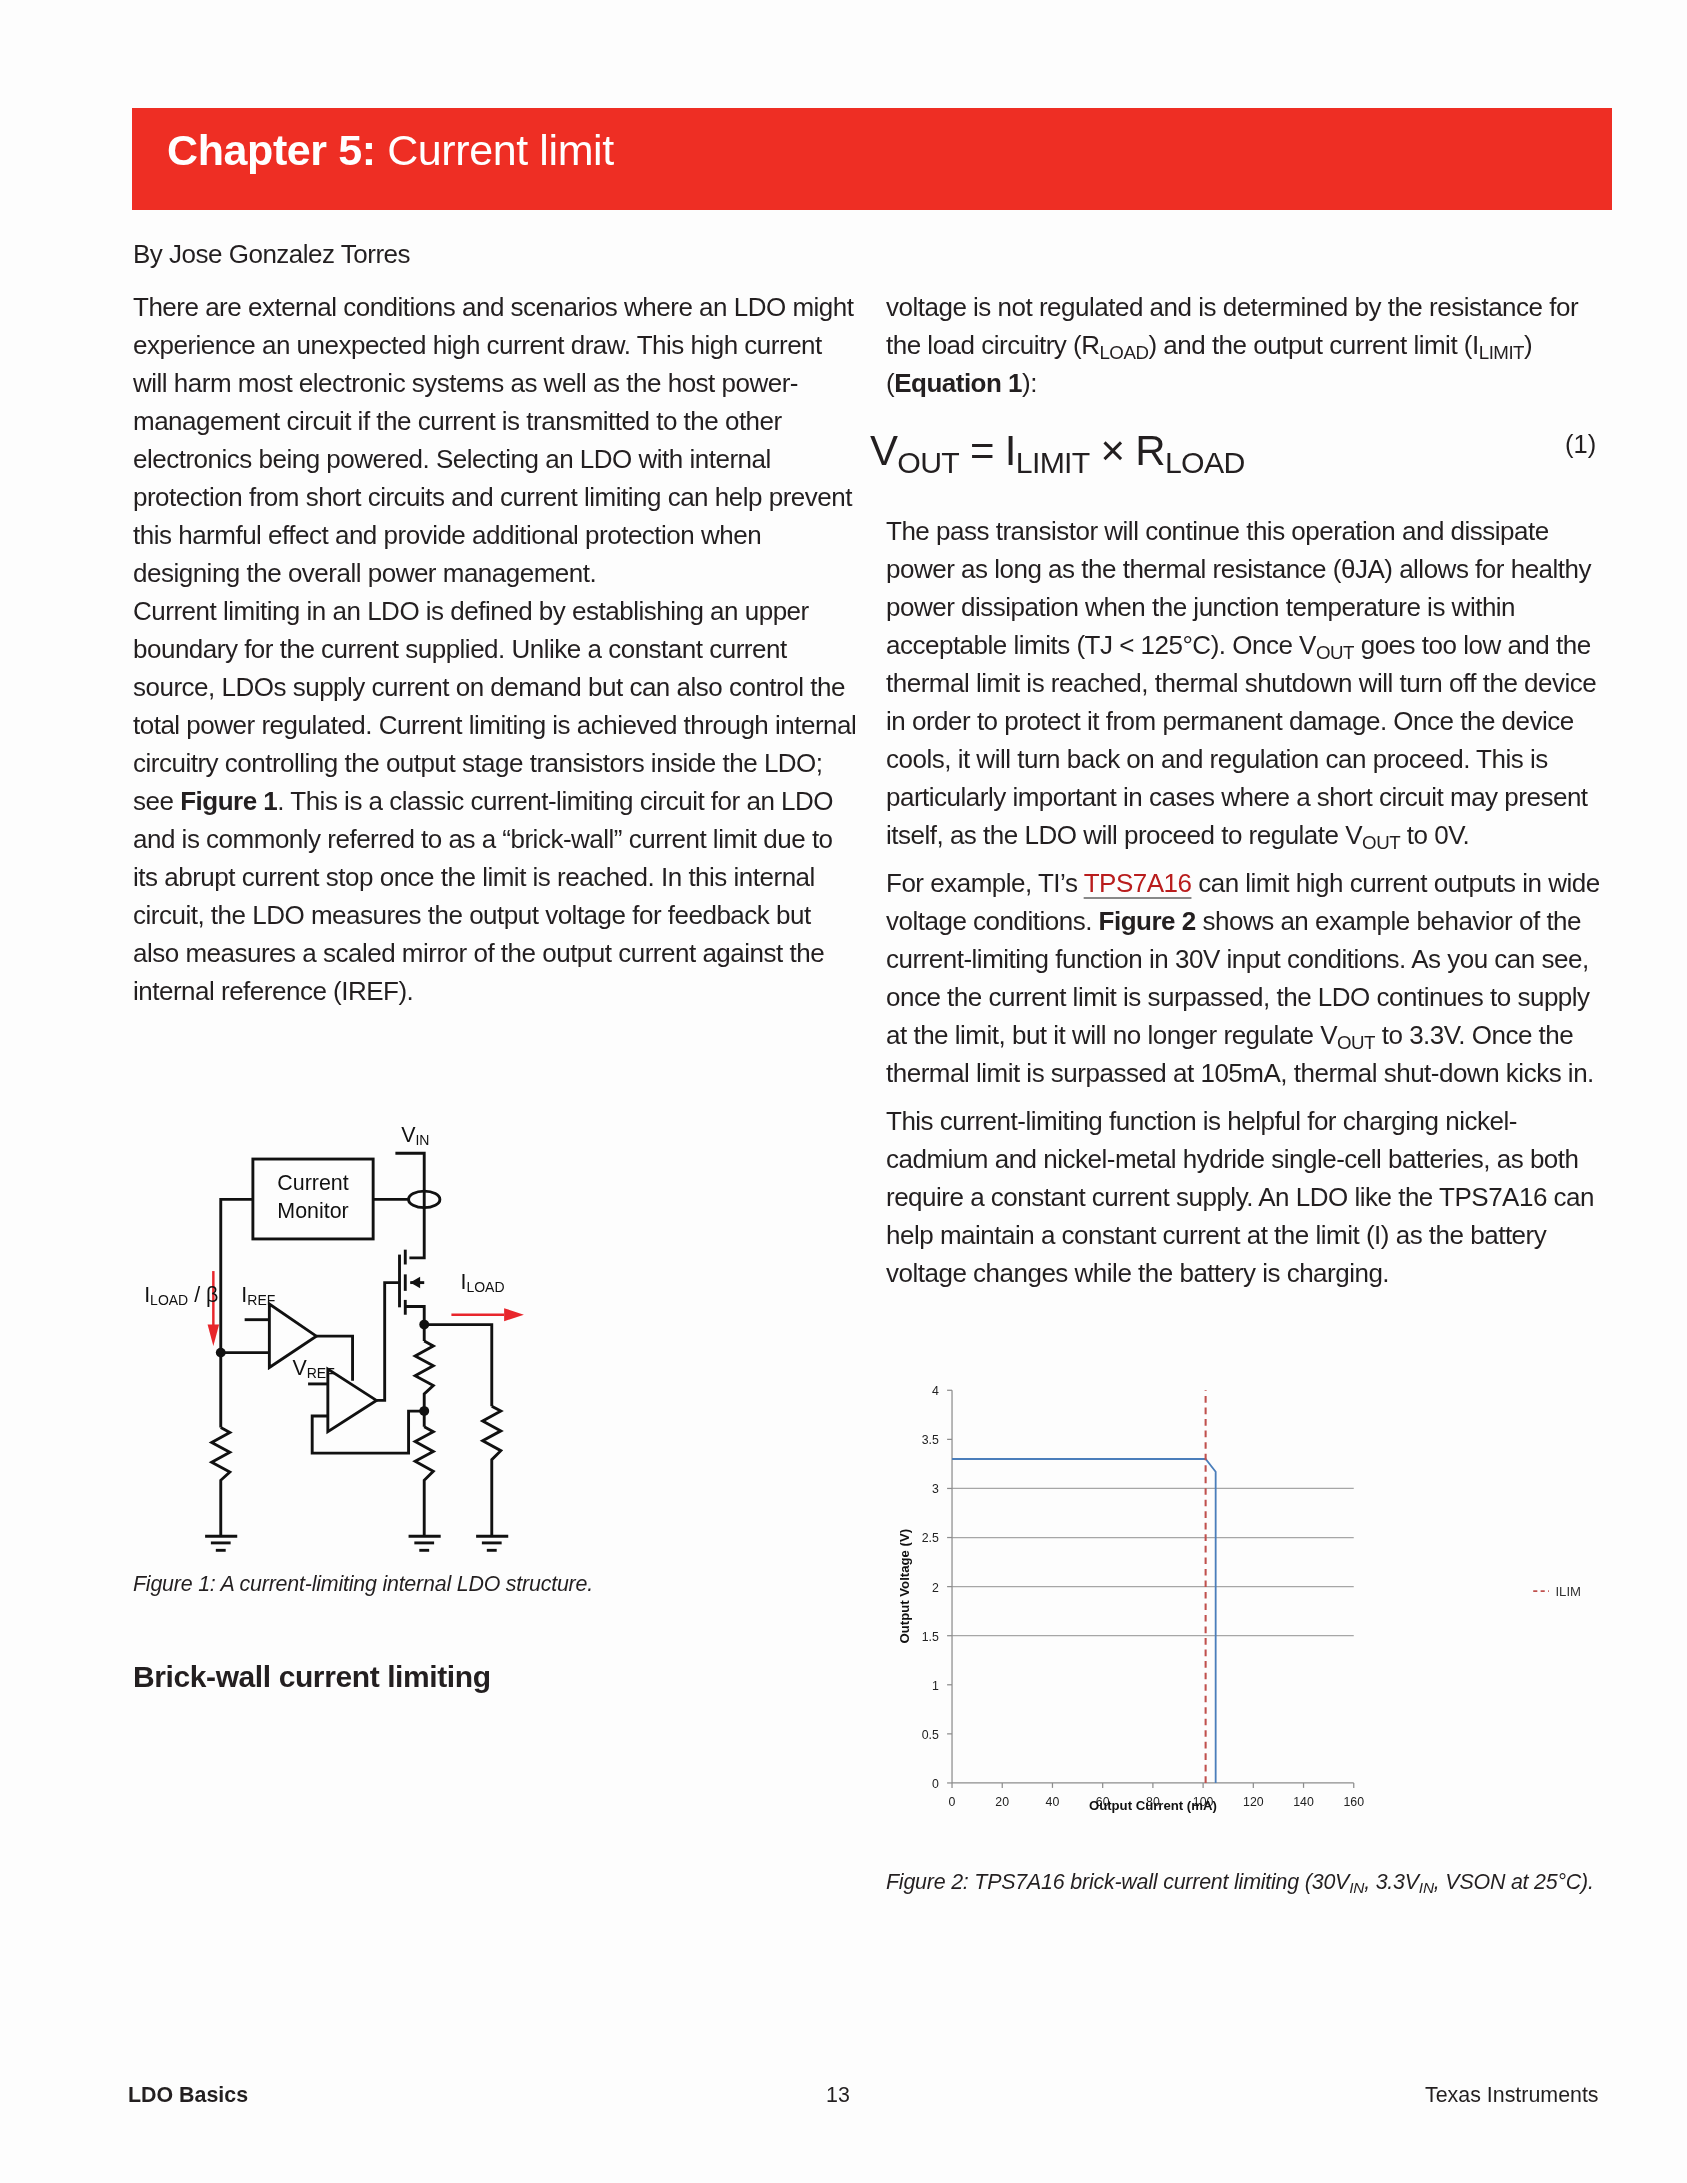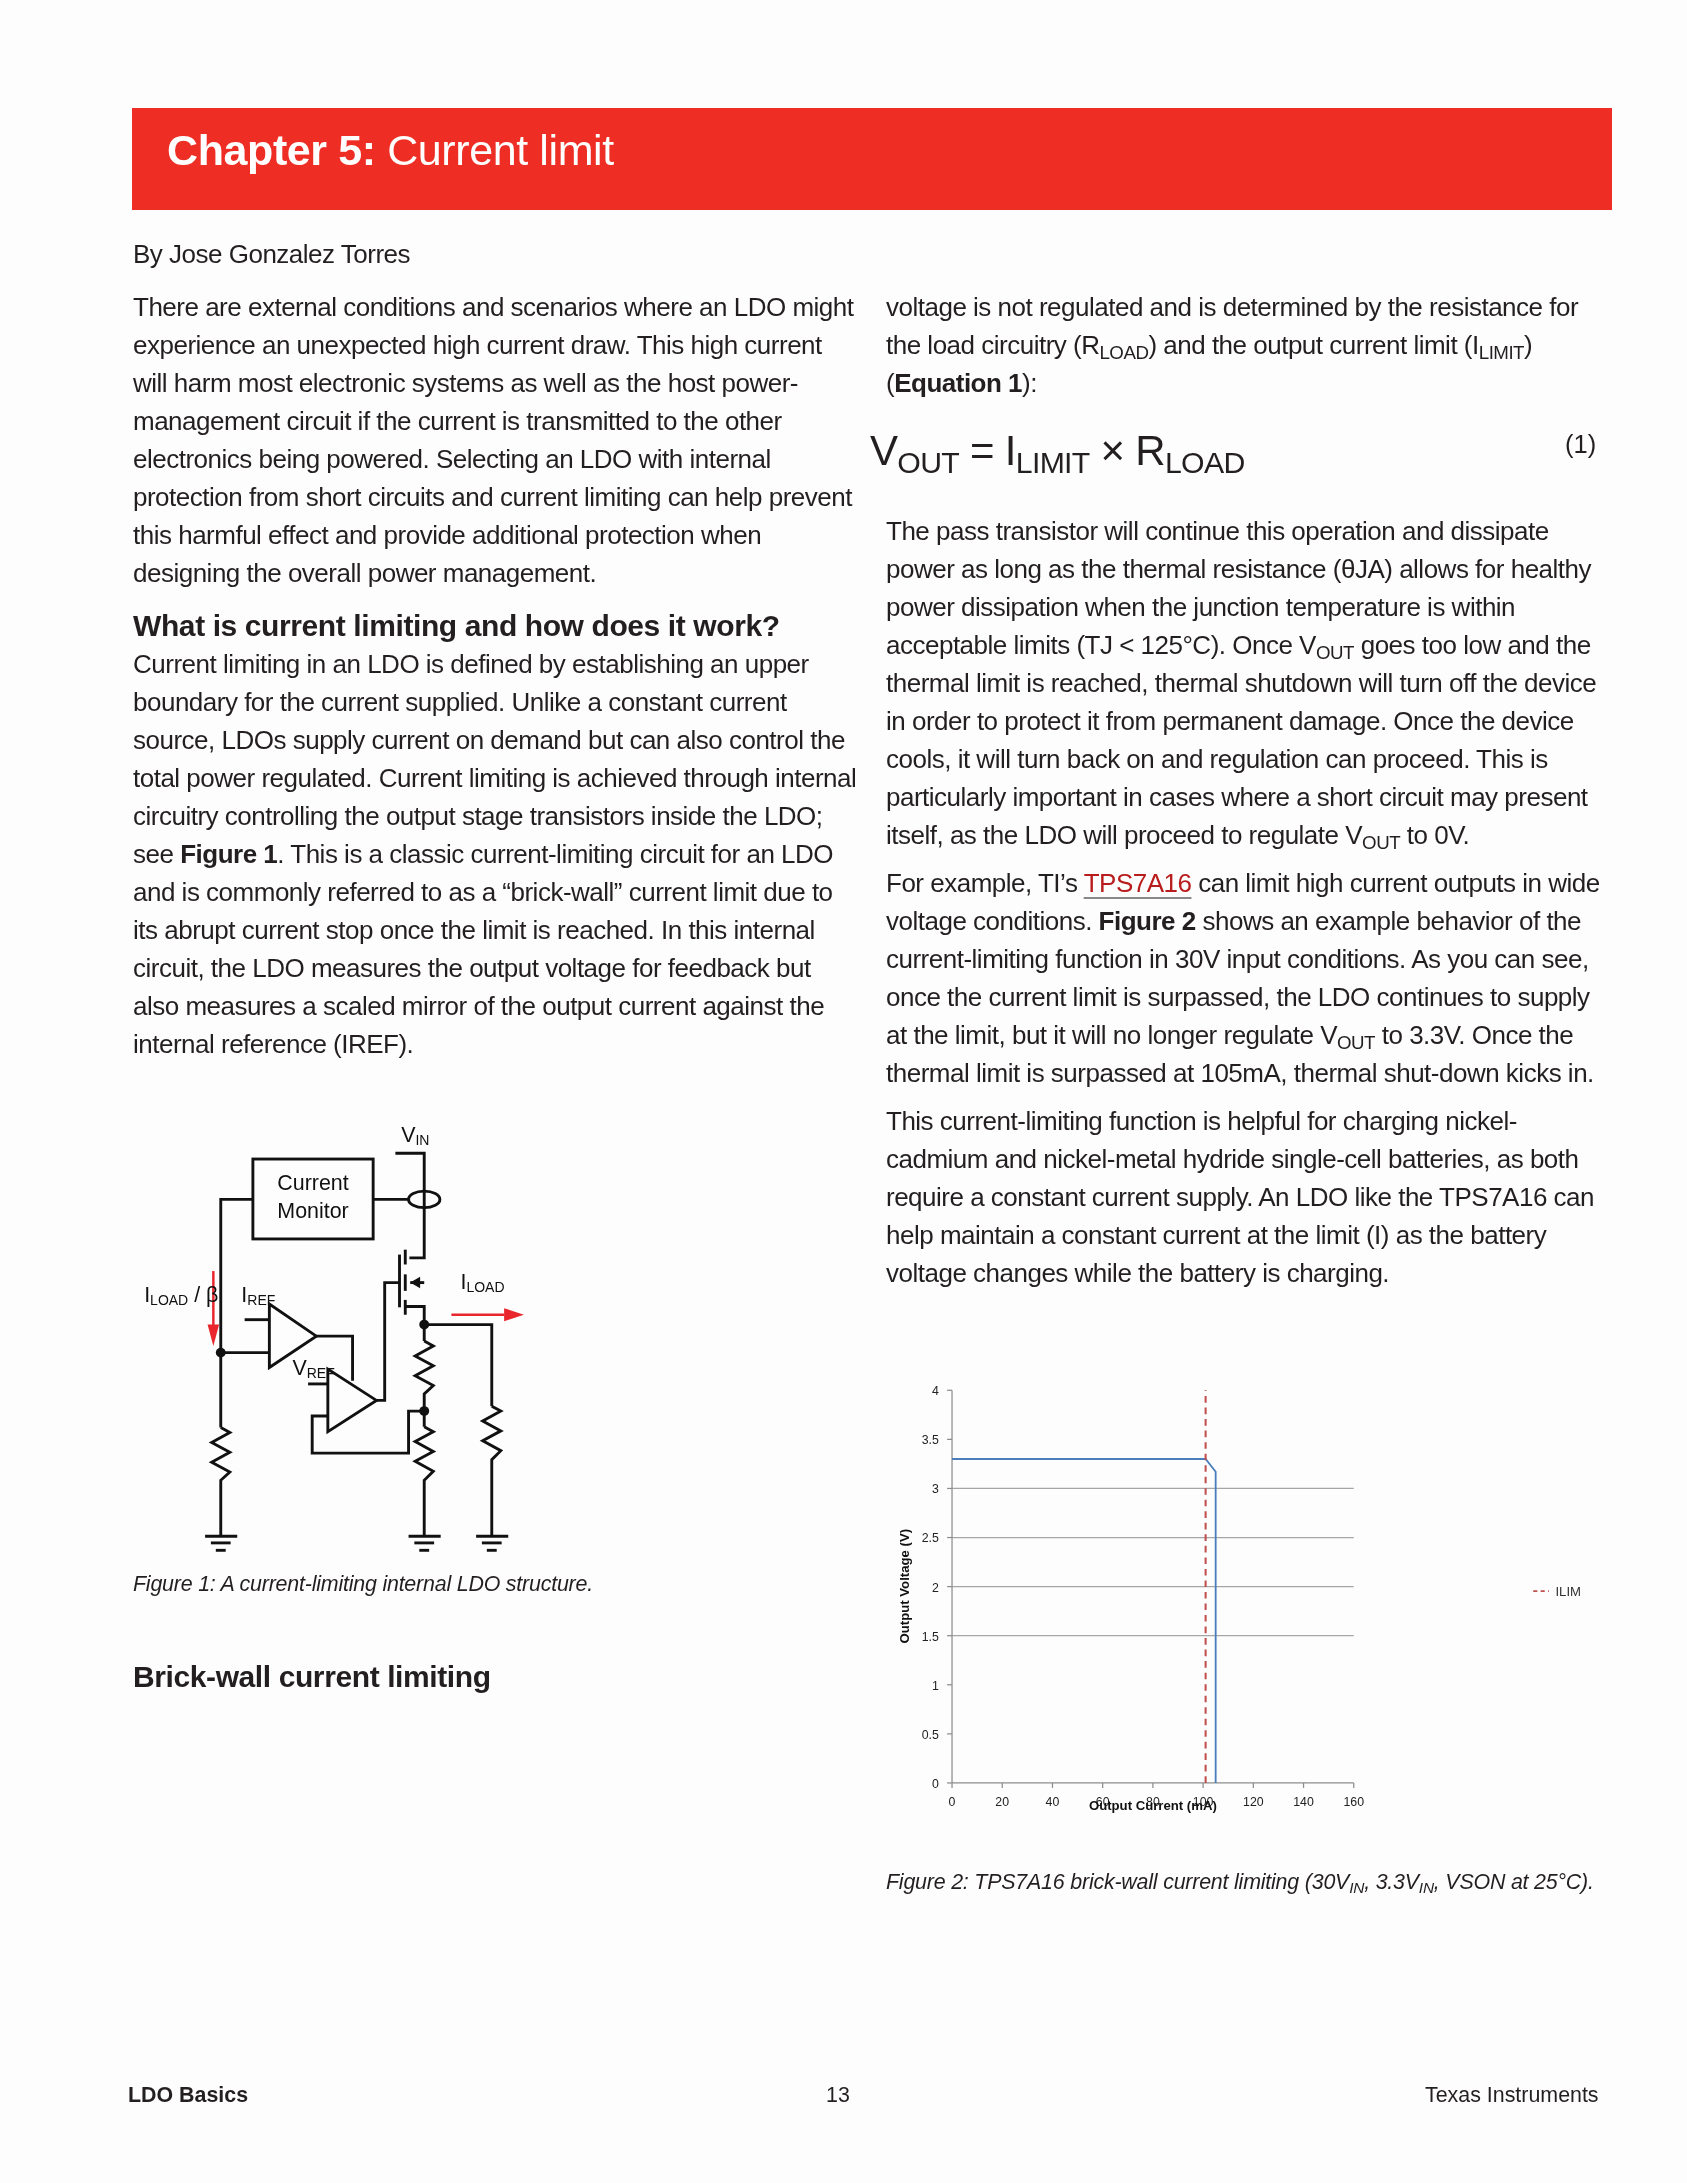--- a/index.html
+++ b/index.html
@@ -44,21 +44,20 @@
   <div class="header-title">
     <b>Chapter 5:</b>
     <span class="light">Current limit</span>
   </div>
 </div>
 
 <div class="byline">By Jose Gonzalez Torres</div>
 
 <div class="col left-col" style="top:288px;">
   <p>There are external conditions and scenarios where an LDO might experience an unexpected high current draw. This high current will harm most electronic systems as well as the host power-management circuit if the current is transmitted to the other electronics being powered. Selecting an LDO with internal protection from short circuits and current limiting can help prevent this harmful effect and provide additional protection when designing the overall power management.</p>
-  <h2 style="margin-top:15px;">What is current limiting and how does it work?</h2>
   <p><span>Current limiting in an LDO is defined by establishing an upper boundary for the current supplied. Unlike a constant current source, LDOs supply current on demand but can also control the total power regulated. Current limiting is achieved through internal circuitry controlling the output stage transistors inside the LDO; see </span><b>Figure 1</b><span>. This is a classic current-limiting circuit for an LDO and is commonly referred to as a “brick-wall” current limit due to its abrupt current stop once the limit is reached. In this internal circuit, the LDO measures the output voltage for feedback but also measures a scaled mirror of the output current against the internal reference (IREF).</span></p>
 </div>
 
 <svg style="position:absolute;left:0;top:0;" width="1687" height="2183" viewBox="0 0 2048 2650">
   <g stroke="#111" stroke-width="3.5" fill="none">
 
     <polyline points="480,1400 515,1400 515,1527 497,1527"></polyline>
 
     <rect x="307" y="1407" width="146" height="97"></rect>
 

